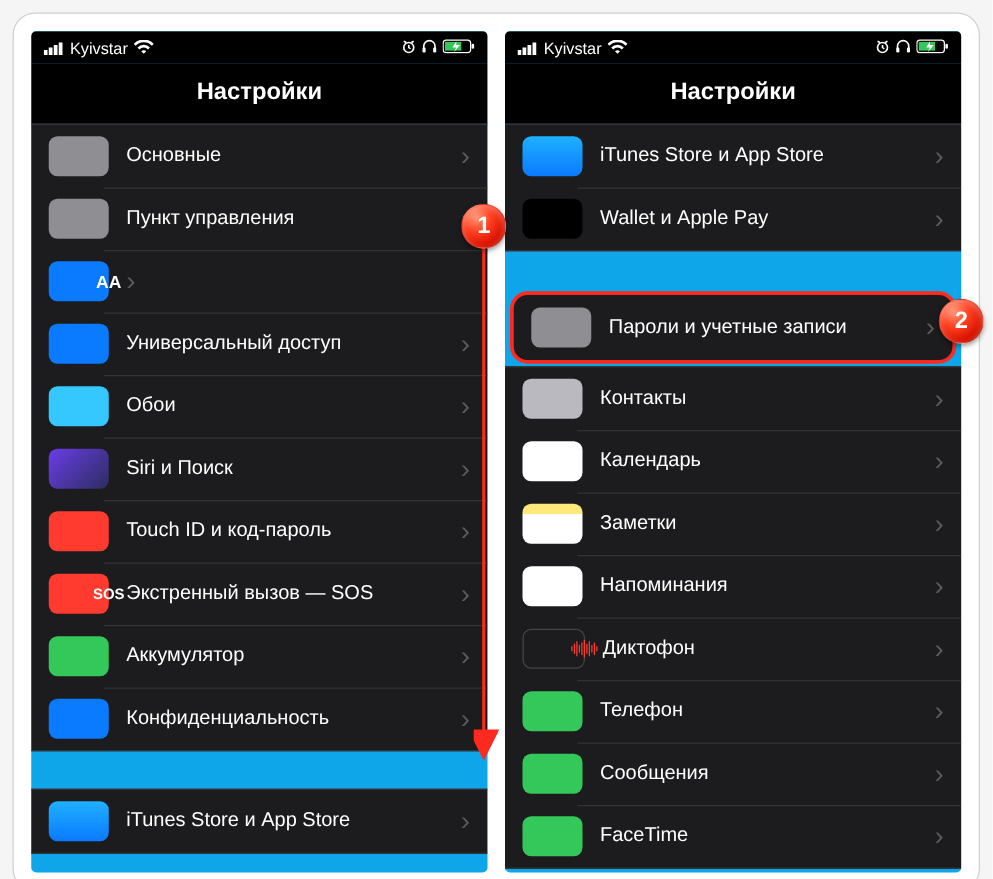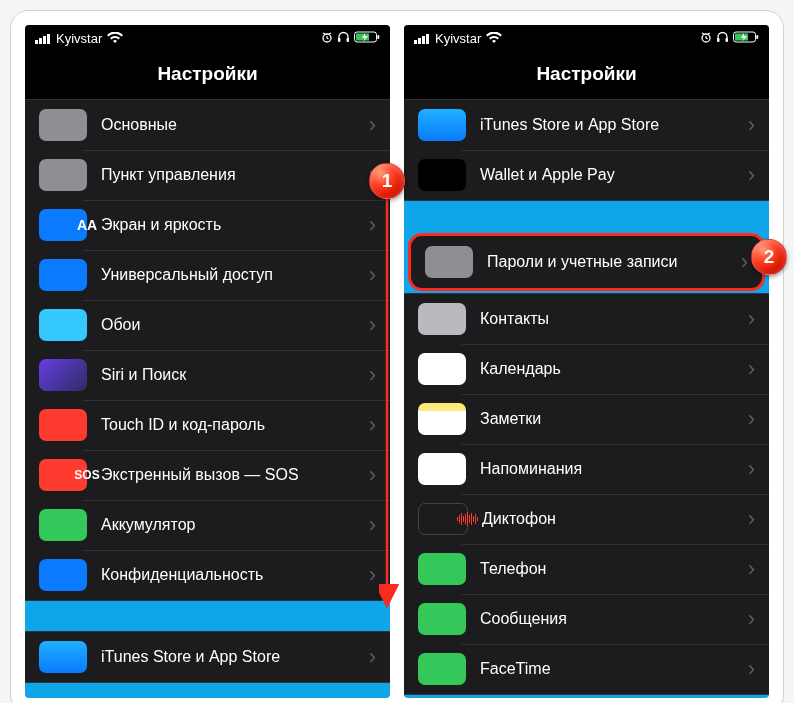--- a/index.html
+++ b/index.html
@@ -226,21 +226,20 @@
               <rect x="11" y="4" width="6" height="4" rx="2" fill="none" stroke="#fff"></rect>
               <rect x="3" y="12" width="6" height="4" rx="2" fill="none" stroke="#fff"></rect>
               <rect x="11" y="12" width="6" height="4" rx="2" fill="#fff"></rect>
             </svg>
           </div>
         <div class="label">Пункт управления</div>
         <div class="chev">›</div>
       </div>
       <div class="row">
         <div class="icon bg-blue" style="font-weight:700;font-size:14px;">AA</div>
-        <div class="label">Экран и яркость</div>
         <div class="chev">›</div>
       </div>
       <div class="row">
         <div class="icon bg-accessibility">
             <svg width="20" height="20" viewBox="0 0 20 20">
               <circle cx="10" cy="10" r="8.5" fill="none" stroke="#fff" stroke-width="1.5"></circle>
               <circle cx="10" cy="5.5" r="1.6" fill="#fff"></circle>
               <path d="M5 8l5 1 5-1M10 9v5M8 16l2-3 2 3" stroke="#fff" stroke-width="1.5" fill="none"></path>
             </svg>
           </div>

